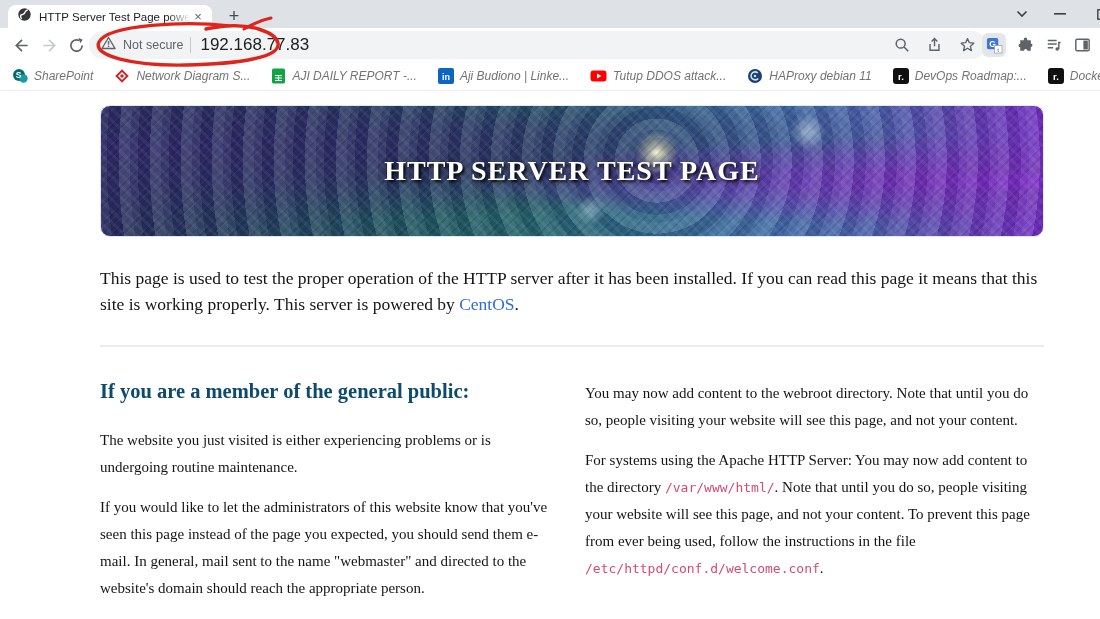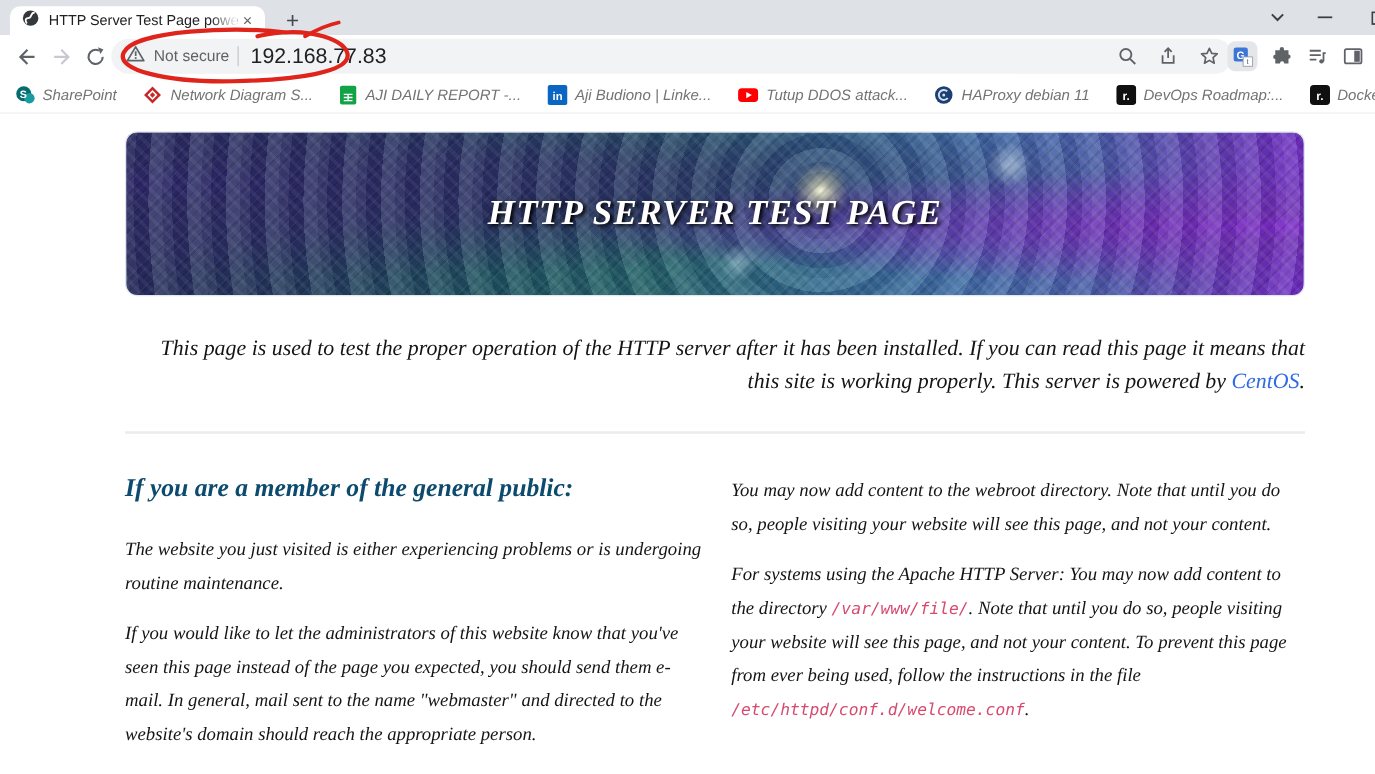--- a/index.html
+++ b/index.html
@@ -43,21 +43,21 @@
                border-bottom:1px solid #ededed; }
   .bm { display:flex; align-items:center; gap:6px; cursor:pointer; }
   .bm-label { font-size:12px; color:#737373; white-space:nowrap;font-style:italic; }
   .bm svg, .bm .bm-ic { flex:0 0 auto; }
 
   .annotation { position:absolute; left:78px; top:16px; width:225px; height:58px; z-index:50;
                 pointer-events:none; }
 
   
   .page { position:absolute; left:0; top:91px; width:1100px; height:528px; background:#fff;
-          font-family:"Liberation Serif", serif; color:#181818;font-style:italic; }
+          font-family:"Liberation Serif", serif; color:#181818; }
   .content { margin-left:100px; width:944px; }
 
   .banner { margin-top:14px; height:132px; border-radius:10px; position:relative; overflow:hidden;
             border:1px solid #dfe7f0;
     background:
       radial-gradient(circle at 59% 36%, rgba(255,253,220,.95) 0%, rgba(255,248,190,.55) 1.2%, rgba(255,248,190,0) 4%),
       radial-gradient(circle at 52% 80%, rgba(210,240,250,.5) 0%, rgba(210,240,250,0) 3%),
       radial-gradient(circle at 75% 20%, rgba(230,250,255,.5) 0%, rgba(230,250,255,0) 2.5%),
       repeating-radial-gradient(circle at 59% 42%, rgba(140,190,225,.26) 0 11px, rgba(40,80,140,.24) 11px 23px, rgba(108,160,205,.22) 23px 31px),
       radial-gradient(ellipse at 101% 58%, #8d18cf 0%, #7b1fb4 10%, rgba(123,31,180,.6) 24%, rgba(123,31,180,0) 44%),
@@ -66,21 +66,21 @@
   }
   .banner::after { content:""; position:absolute; inset:0; opacity:.8;
     background-image:
       repeating-linear-gradient(45deg, rgba(255,255,255,.07) 0 3px, rgba(255,255,255,0) 3px 8px),
       repeating-linear-gradient(-45deg, rgba(0,0,0,.12) 0 2px, rgba(0,0,0,0) 2px 7px),
       repeating-linear-gradient(137deg, rgba(255,255,255,.05) 0 1px, rgba(255,255,255,0) 1px 5px); }
   .banner-title { position:absolute; left:0; right:0; top:50%; transform:translateY(-50%);
       text-align:center; color:#fff; font-weight:bold; font-size:28px; letter-spacing:1px;
       text-shadow:2px 2px 3px rgba(0,0,0,.9), 0 0 8px rgba(0,0,0,.45); z-index:2; }
 
-  .intro { margin-top:29px; font-size:17.5px; line-height:1.48; color:#141414;text-align:right; }
+  .intro { margin-top:29px; font-size:17.5px; line-height:1.48; color:#141414; }
   .intro a { color:#2e6be5; text-decoration:none; }
 
   .rule { margin-top:27px; border:none; height:2px; background:#ececec; }
 
   .cols { display:flex; gap:23px; margin-top:33px; }
   .col-left  { width:462px; }
   .col-right { width:459px; }
   .col-h { font-size:20.5px; font-weight:bold; color:#0c4a6e; margin-bottom:24px; }
   .cols p { font-size:15px; line-height:1.8; margin-bottom:13px; color:#141414; }
   code { font-family:"DejaVu Sans Mono","Liberation Mono",monospace; font-size:13px; color:#d64a6f; }
@@ -279,18 +279,18 @@
     <div class="cols">
       <div class="col-left">
         <div class="col-h">If you are a member of the general public:</div>
         <p>The website you just visited is either experiencing problems or is undergoing routine maintenance.</p>
         <p>If you would like to let the administrators of this website know that you've seen this page instead of the page you expected, you should send them e-mail. In general, mail sent to the name "webmaster" and directed to the website's domain should reach the appropriate person.</p>
         <p>For example, if you experienced problems while visiting www.example.com, you should send e-mail to "webmaster@example.com".</p>
       </div>
 
       <div class="col-right">
         <p>You may now add content to the webroot directory. Note that until you do so, people visiting your website will see this page, and not your content.</p>
-        <p><span>For systems using the Apache HTTP Server: You may now add content to the directory </span><code>/var/www/file/</code><span>. Note that until you do so, people visiting your website will see this page, and not your content. To prevent this page from ever being used, follow the instructions in the file </span><code>/etc/httpd/conf.d/welcome.conf</code><span>.</span></p>
+        <p><span>For systems using the Apache HTTP Server: You may now add content to the directory </span><code>/var/www/html/</code><span>. Note that until you do so, people visiting your website will see this page, and not your content. To prevent this page from ever being used, follow the instructions in the file </span><code>/etc/httpd/conf.d/welcome.conf</code><span>.</span></p>
 
       </div>
     </div>
   </div>
 </div>
 
 </body></html>

